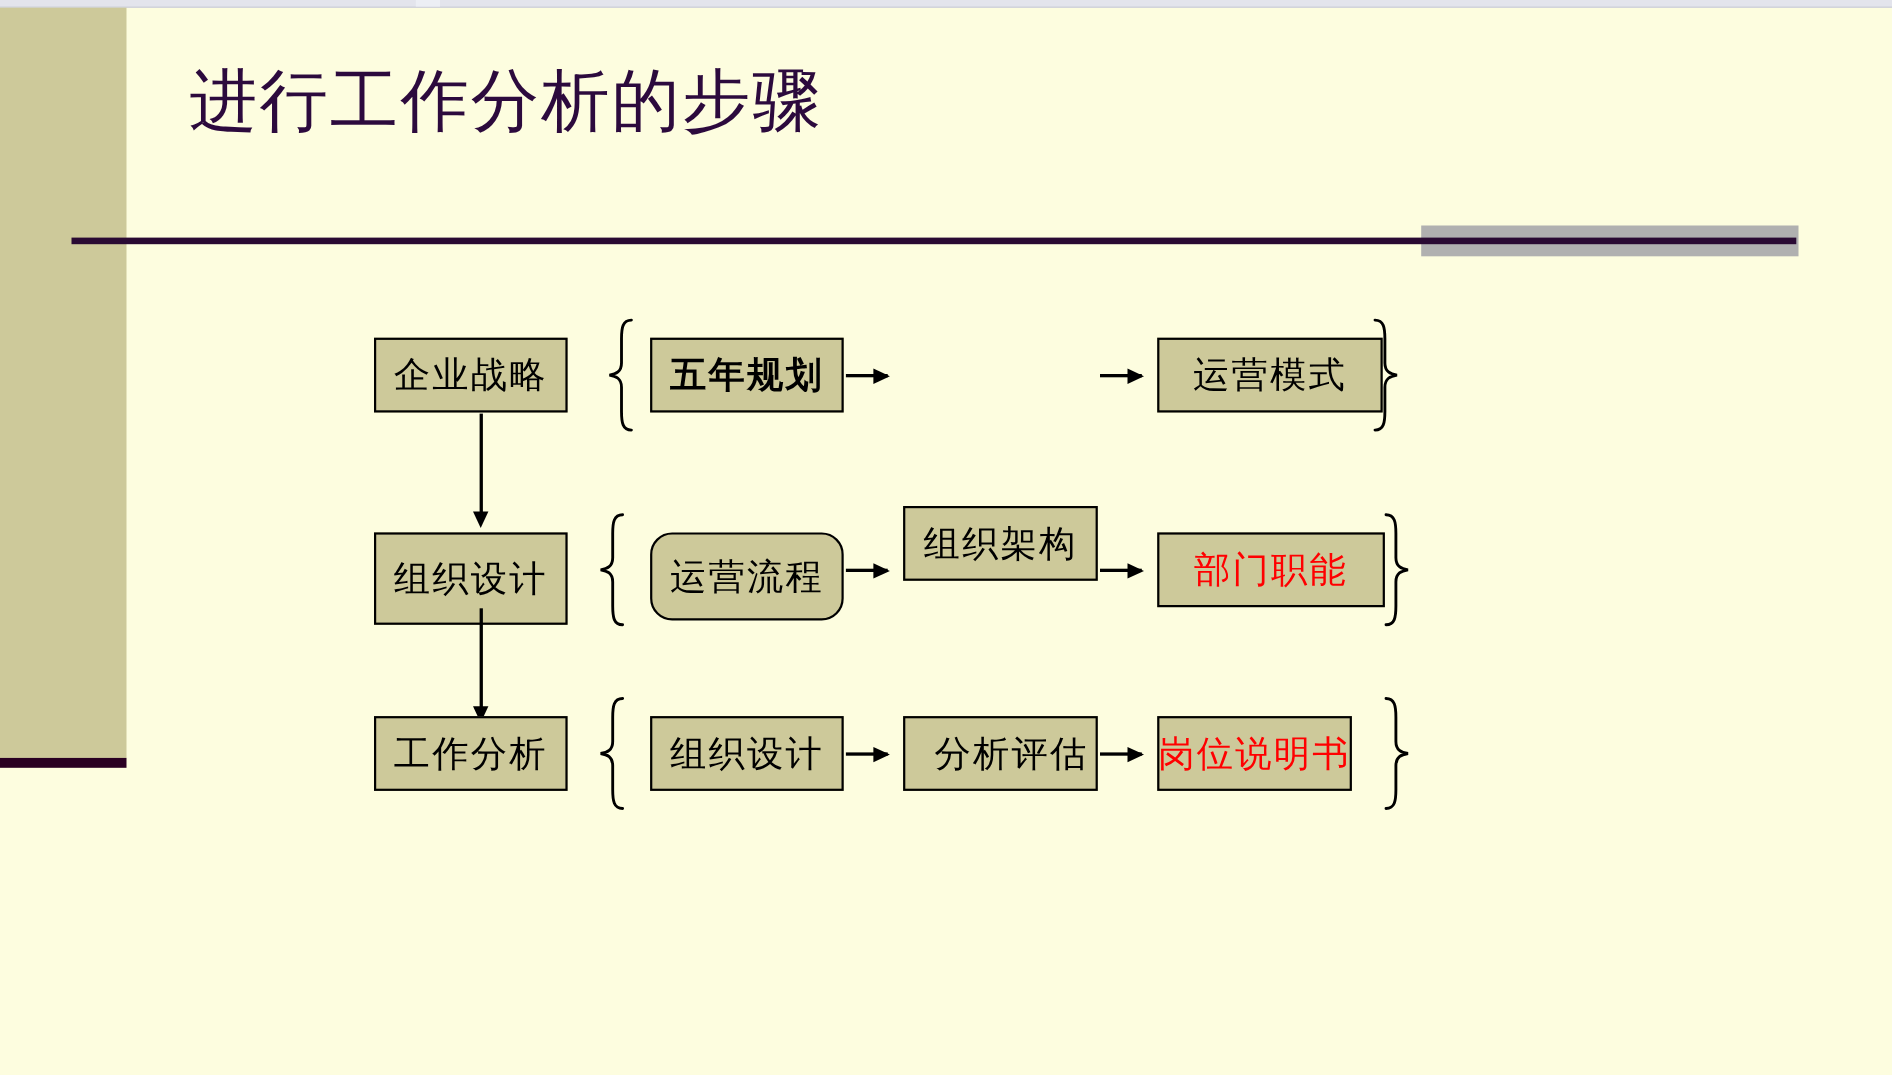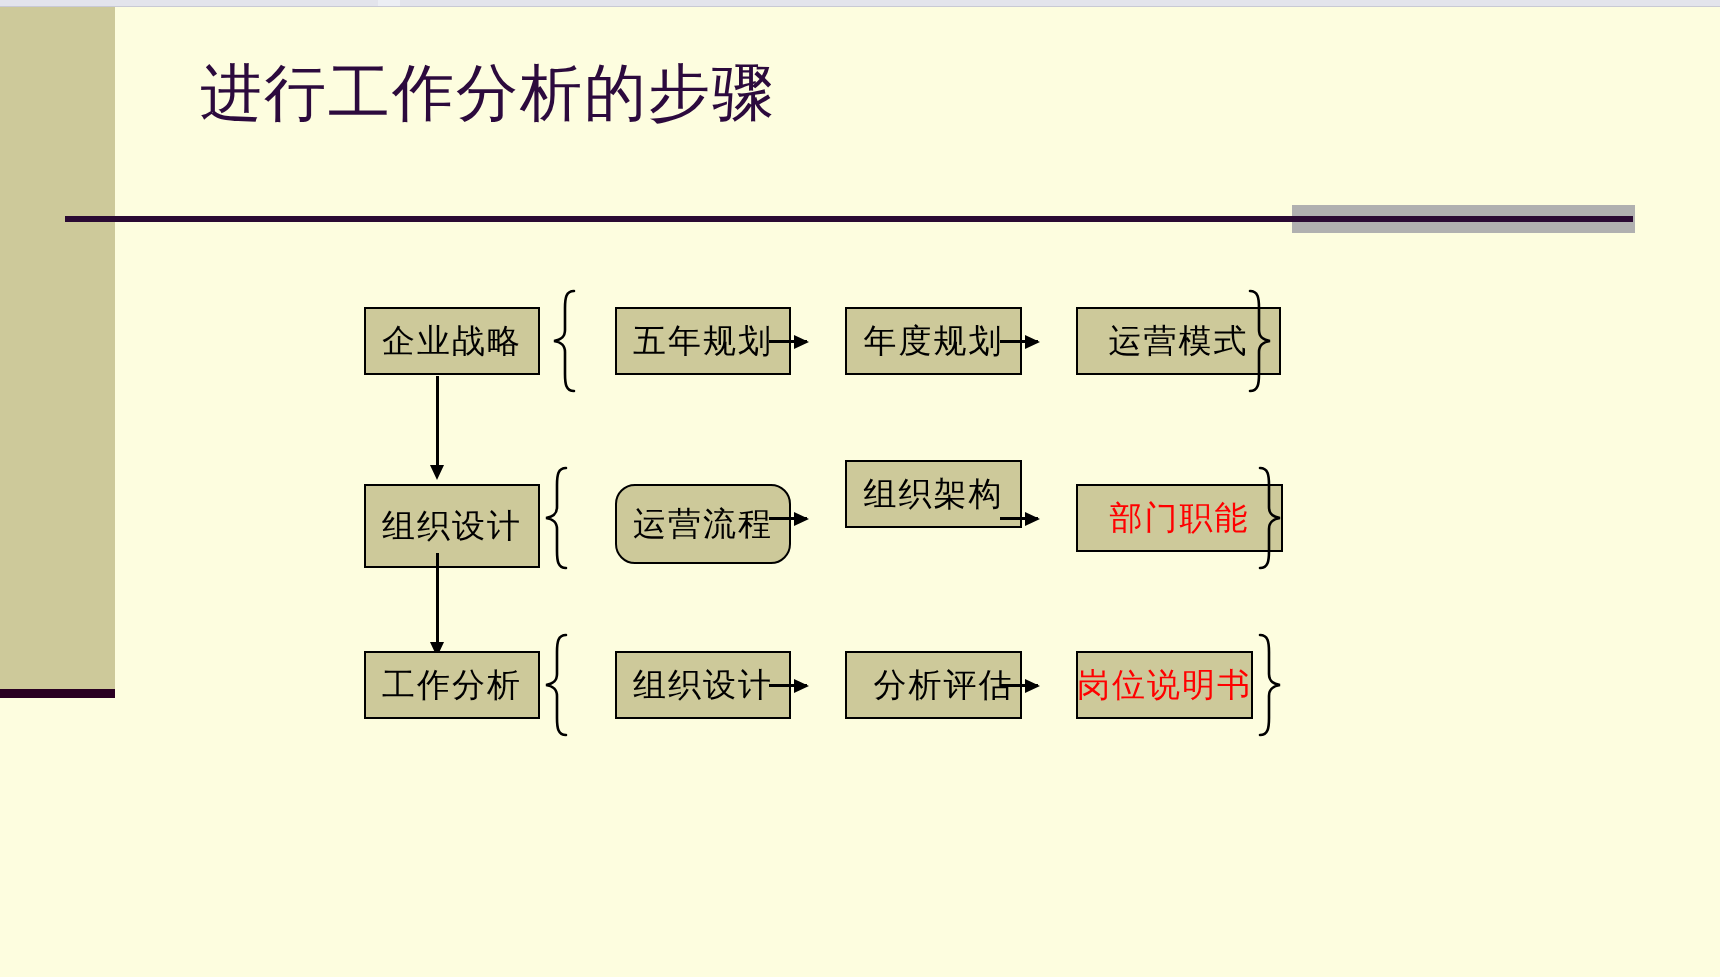--- a/index.html
+++ b/index.html
@@ -54,21 +54,20 @@
 
   
   .title {
     position: absolute;
     left: 172px; top: 62px;
     font-size: 62px;
     line-height: 1.0;
     color: #2c0a3d;
     letter-spacing: 2px;
     white-space: nowrap;
-    margin-left: 28px;
   }
 
   
   .gray-band {
     position: absolute;
     left: 1292px; top: 205px;
     width: 343px; height: 28px;
     background: #b0b0b0;
   }
   .header-rule {
@@ -84,21 +83,20 @@
     background: #cdc99a;
     border: 2px solid #000000;
     box-sizing: border-box;
     display: flex;
     align-items: center;
     justify-content: center;
     font-size: 33px;
     color: #000000;
     letter-spacing: 2px;
     white-space: nowrap;
-    margin-left: 24px;
   }
   .box.red { color: #ff0000; }
 
   
   .arrow-h {
     position: absolute;
     height: 3px;
     background: #000000;
   }
   .arrow-h::after {
@@ -149,23 +147,22 @@
   <div class="header-rule"></div>
 
   <div class="box" style="left:340px; top:307px; width:176px; height:68px;">企业战略</div>
 
   <div class="brace" style="left:548px; top:288px;">
     <svg width="28" height="106" viewBox="0 0 28 106">
       <path d="M26 3 C18 3 17 10 17 20 L17 42 C17 50 12 52 6 53 C12 54 17 56 17 64 L17 86 C17 96 18 103 26 103" fill="none" stroke="#000" stroke-width="2.6" stroke-linecap="round"></path>
     </svg>
   </div>
 
-  <div class="box" style="left:591px; top:307px; width:176px; height:68px;">五年规划</div>
+  <div class="box" style="left:591px; top:307px; width:176px; height:68px;font-weight:bold;">五年规划</div>
   <div class="arrow-h" style="left:769px; top:340px; width:38px;"></div>
-  <div class="box" style="left:821px; top:307px; width:177px; height:68px;">年度规划</div>
   <div class="arrow-h" style="left:1000px; top:340px; width:38px;"></div>
   <div class="box" style="left:1052px; top:307px; width:205px; height:68px;">运营模式</div>
 
   <div class="brace" style="left:1248px; top:288px;">
     <svg width="28" height="106" viewBox="0 0 28 106">
       <path d="M2 3 C10 3 11 10 11 20 L11 42 C11 50 16 52 22 53 C16 54 11 56 11 64 L11 86 C11 96 10 103 2 103" fill="none" stroke="#000" stroke-width="2.6" stroke-linecap="round"></path>
     </svg>
   </div>
 
   <div class="arrow-v" style="left:436px; top:376px; height:90px;"></div>

